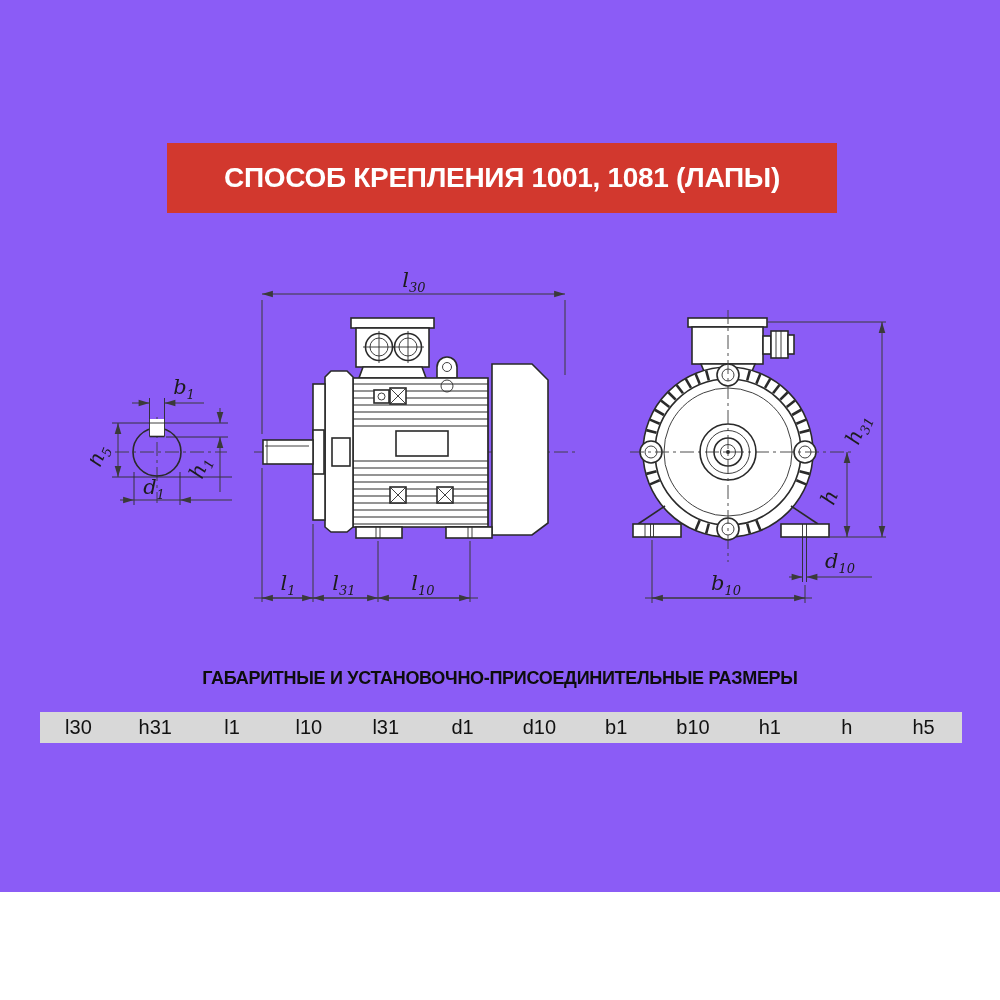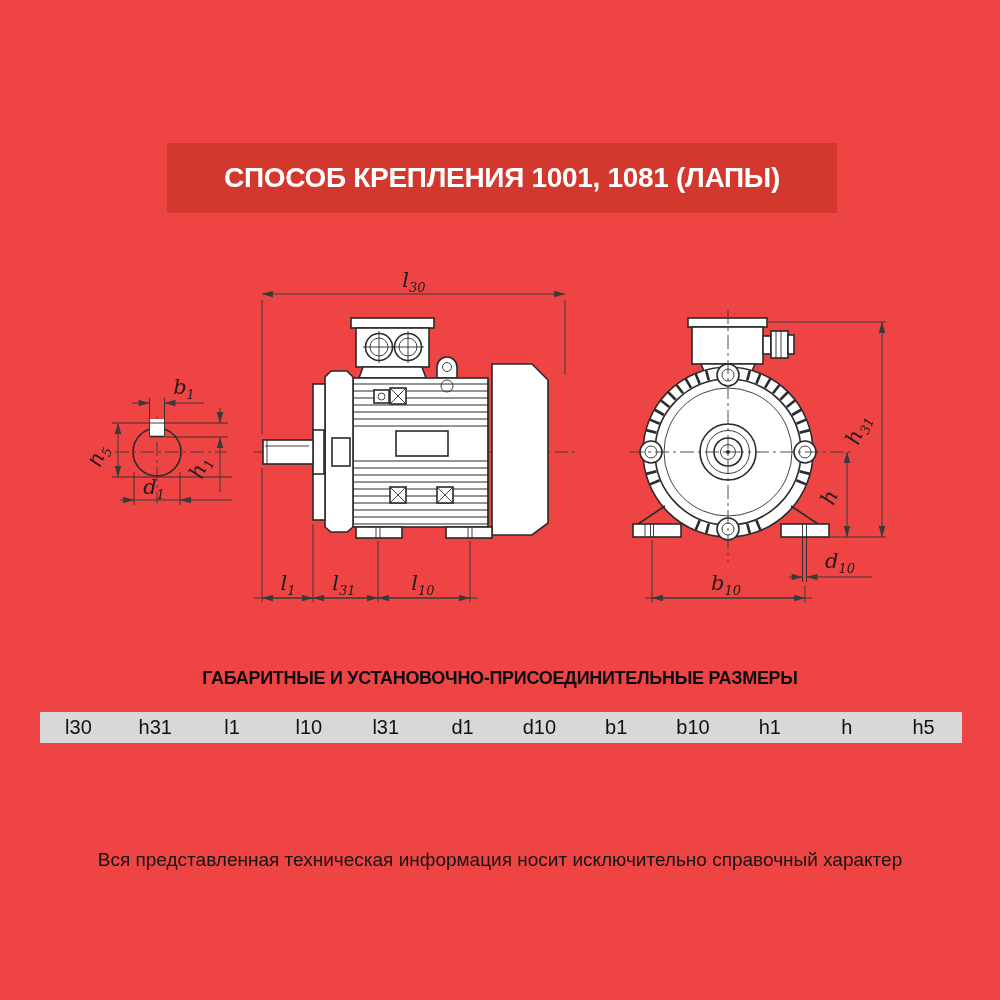--- a/index.html
+++ b/index.html
@@ -1,16 +1,16 @@
 <!DOCTYPE html>
 <html><head>
 <meta charset="utf-8">
 <style>
   html,body{margin:0;padding:0;background:#ffffff;}
-  .page{position:relative;width:1000px;height:1000px;background:#ef4444;overflow:hidden;
+  .page{position:relative;width:1000px;height:892px;background:#8b5cf6;overflow:hidden;
         font-family:"Liberation Sans",sans-serif;color:#111;}
   .banner{position:absolute;left:167px;top:143px;width:670px;height:70px;
           display:flex;align-items:center;justify-content:center;}
   .banner span{color:#fff;font-weight:bold;font-size:28px;letter-spacing:-0.3px;white-space:nowrap;}
   .drawing{position:absolute;left:90px;top:255px;width:820px;height:360px;}
   .ol{stroke:#2a2a2a;stroke-width:1.6;fill:none;}
   .olf{stroke:#2a2a2a;stroke-width:1.6;fill:#fff;}
   .tl{stroke:#2a2a2a;stroke-width:0.9;fill:none;}
   .dim{stroke:#3a3a3a;stroke-width:1;fill:none;}
   .cl{stroke:#3a3a3a;stroke-width:0.9;fill:none;stroke-dasharray:14 4 3 4;}
@@ -315,16 +315,15 @@
       <div class="cell">d10</div>
       <div class="cell">b1</div>
       <div class="cell">b10</div>
       <div class="cell">h1</div>
       <div class="cell">h</div>
       <div class="cell">h5</div>
     </div>
   </div>
 
   <div class="footer">
-    <div>Вся представленная техническая информация носит исключительно справочный характер</div>
   </div>
 
 </div>
 
 </body></html>

